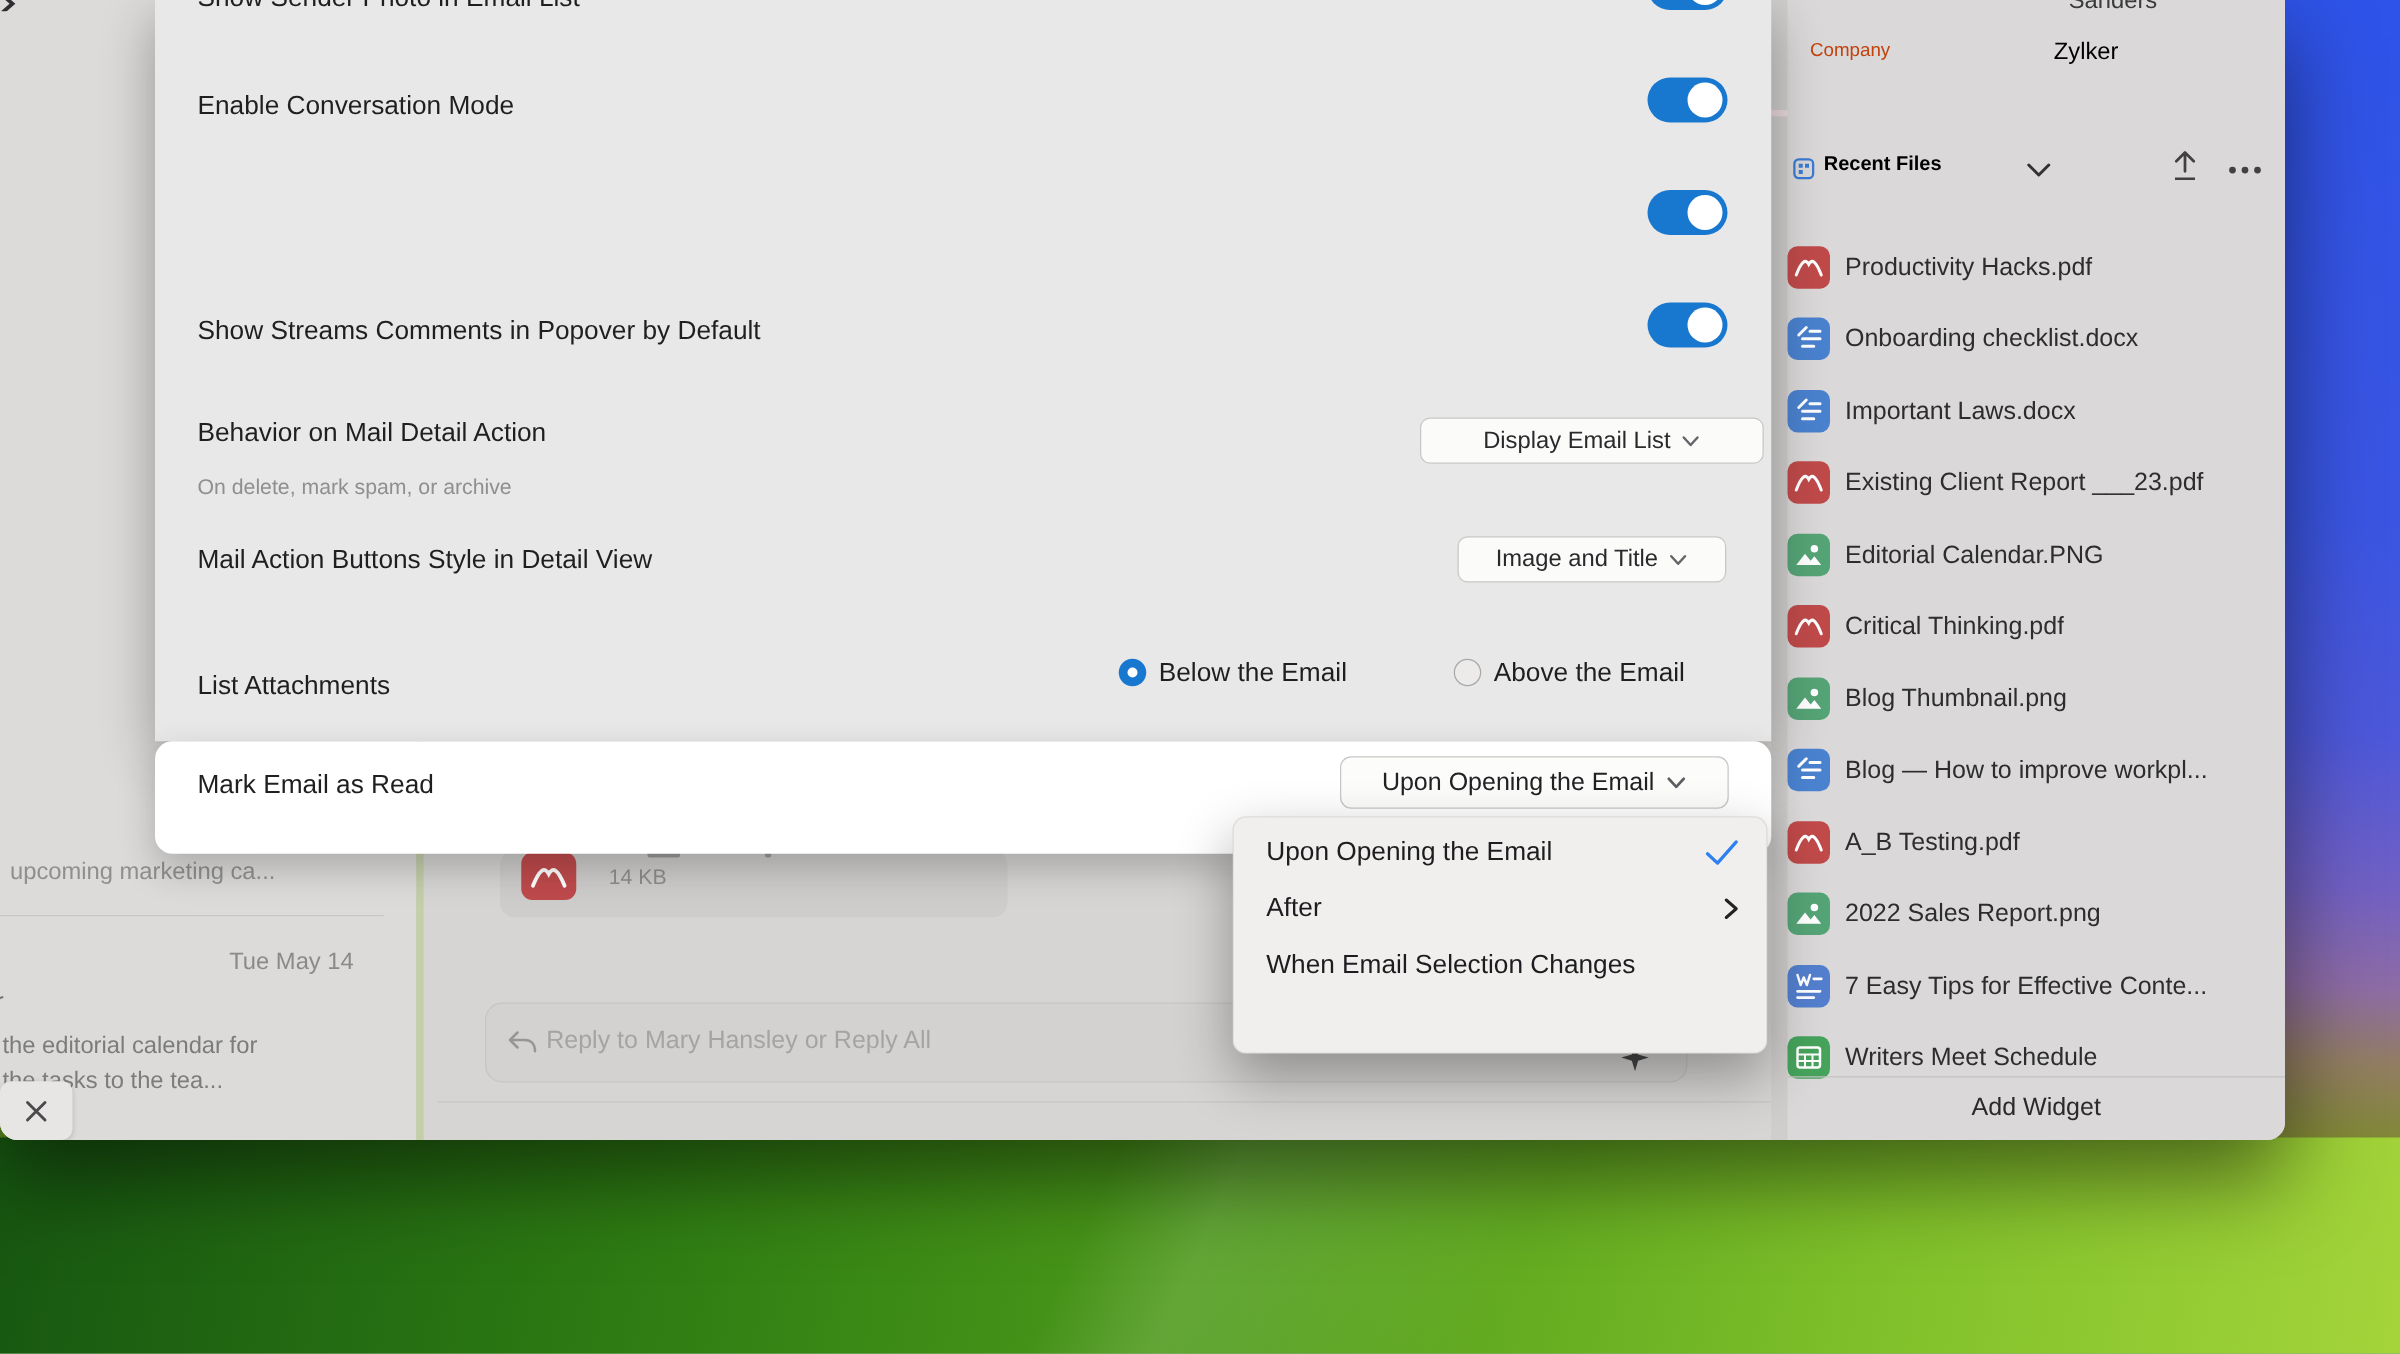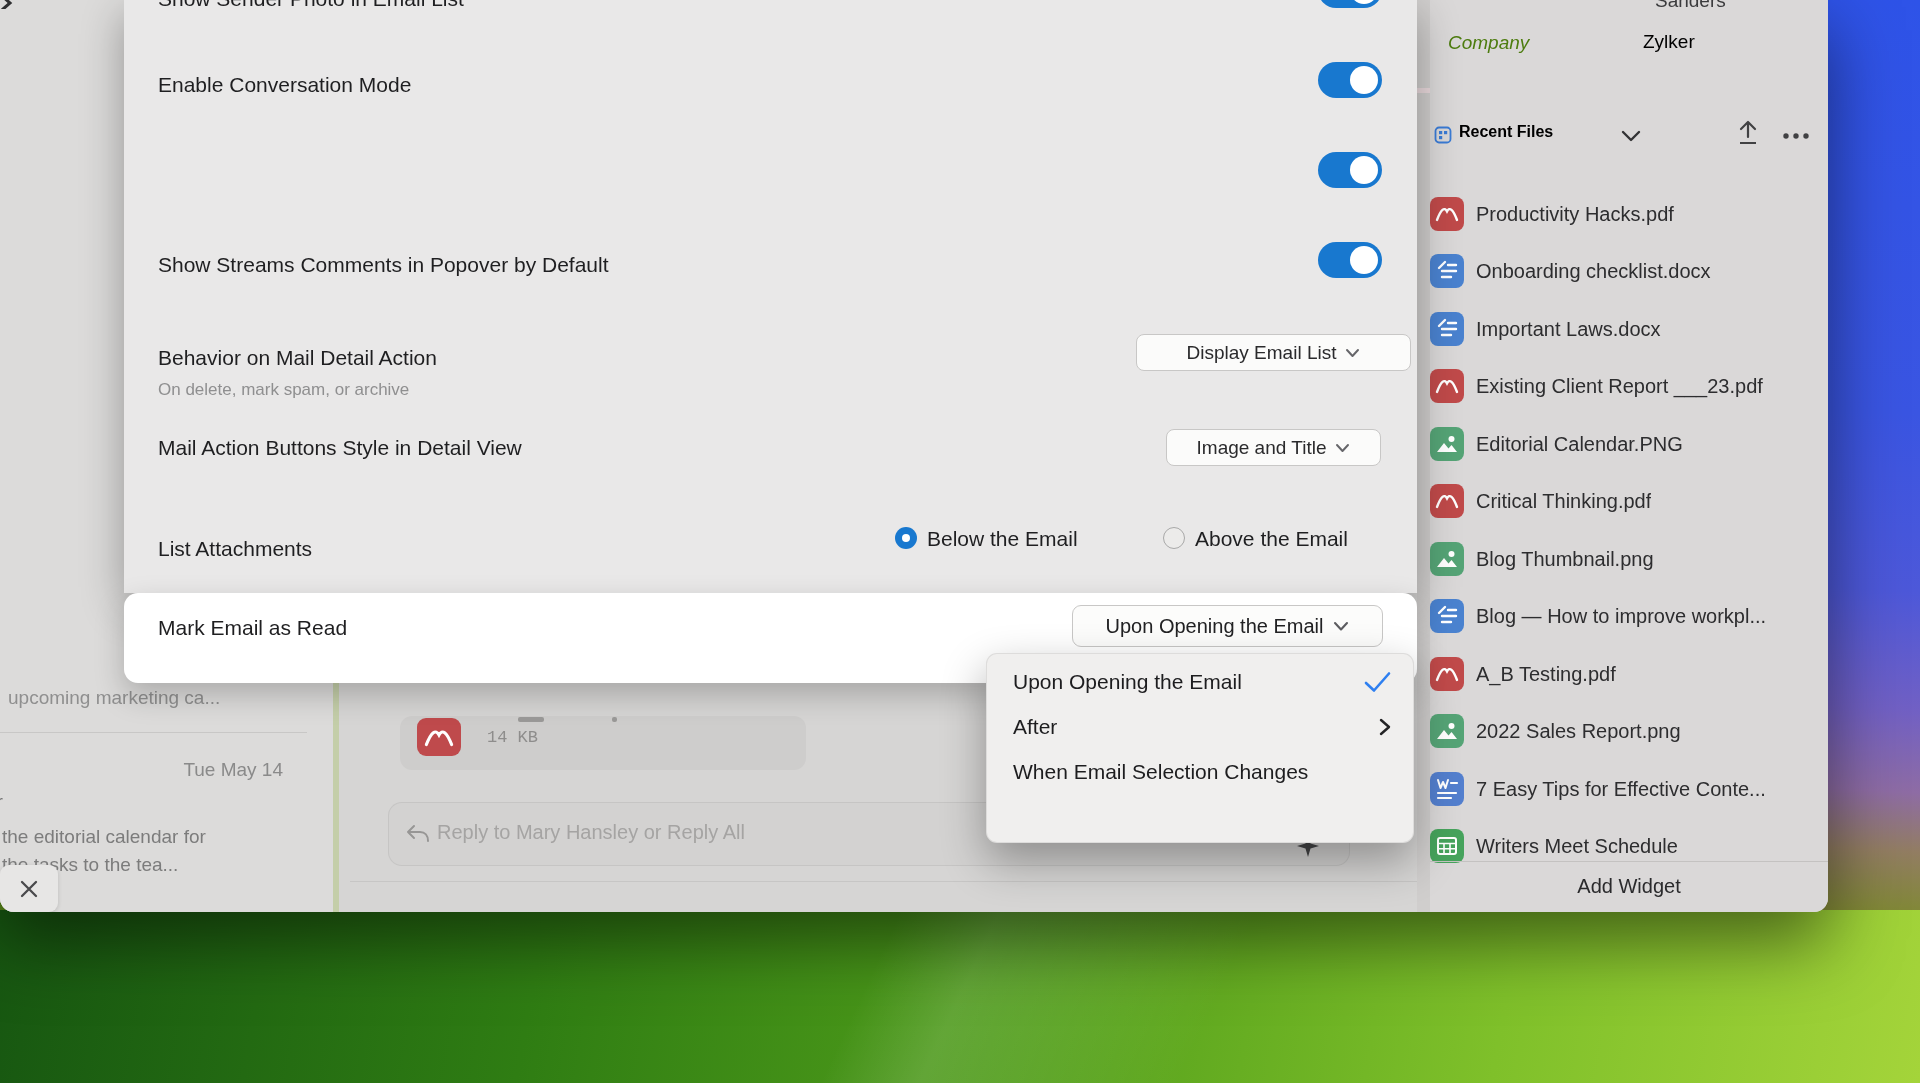--- a/index.html
+++ b/index.html
@@ -18,21 +18,21 @@
   .center-pane{position:absolute;left:339px;top:0;width:1078px;height:912px;background:#d6d5d4;}
   .sidebar{position:absolute;left:1430px;top:0;width:398px;height:912px;background:#dad8d8;}
   .pink-divider{position:absolute;left:1417px;top:88px;width:411px;height:5px;background:#e9d9dc;}
   .card-edge{position:absolute;left:1797px;top:0;width:1px;height:88px;background:#c9c7c7;}
   
   .lp-text{position:absolute;color:#8f8f8f;font-size:19px;line-height:23px;white-space:nowrap;}
   .lp-divider{position:absolute;left:0;top:732px;width:307px;height:1px;background:#c8c7c6;}
   .close-box{position:absolute;left:0;top:865px;width:58px;height:47px;background:#e7e6e5;border-radius:9px;
     box-shadow:0 1px 4px rgba(0,0,0,.15);display:flex;align-items:center;justify-content:center;}
   
-  .attach-chip{position:absolute;left:61px;top:716px;width:406px;height:54px;border-radius:12px;background:#cecdcc;font-family:Liberation Mono, monospace;}
+  .attach-chip{position:absolute;left:61px;top:680px;width:406px;height:54px;border-radius:12px;background:#cecdcc;}
   .pdf-badge{position:absolute;left:17px;top:2px;width:44px;height:38px;border-radius:9px;background:#bf4a4c;}
   .chip-dash{position:absolute;background:#9a9998;border-radius:2px;}
   .chip-size{position:absolute;left:87px;top:12px;color:#8e8d8c;font-size:17px;}
   .reply-bar{position:absolute;left:49px;top:802px;width:962px;height:64px;border-radius:14px;background:#d3d2d1;
     border:1px solid rgba(0,0,0,.06);box-sizing:border-box;}
   .reply-text{position:absolute;left:48px;top:18px;color:#a5a4a3;font-size:20px;white-space:nowrap;}
   .cp-divider{position:absolute;left:11px;top:881px;width:1067px;height:1px;background:#c7c6c5;}
   .sparkle{position:absolute;left:956px;top:834px;z-index:5;}
   
   .sb-text{position:absolute;white-space:nowrap;}
@@ -123,21 +123,21 @@
           <path d="M13 1 L15.5 9.5 L24 12 L15.5 14.5 L13 23 L10.5 14.5 L2 12 L10.5 9.5 Z" fill="#454547"></path>
         </svg>
       <div class="cp-divider"></div>
     </div>
 
     <div class="pink-divider"></div>
     <div class="card-edge"></div>
 
     <div class="sidebar">
       <div class="sb-text" style="left:225px;top:-10px;font-size:19px;color:#3b3b3d;">Sanders</div>
-      <div class="sb-text" style="left:18px;top:32px;font-size:19px;color:#4d7c0f;font-style:italic;">Company</div>
+      <div class="sb-text" style="left:18px;top:32px;font-size:15px;color:#c2410c;">Company</div>
       <div class="sb-text" style="left:213px;top:31px;font-size:19px;color:#000000;">Zylker</div>
 
       <svg style="position:absolute;left:4px;top:126px;" width="18" height="18" viewBox="0 0 18 18">
           <rect x="1.5" y="1.5" width="15" height="15" rx="3.5" fill="none" stroke="#3a7bd5" stroke-width="1.8"></rect>
           <rect x="5" y="5" width="3.2" height="3.2" fill="#3a7bd5"></rect>
           <rect x="10" y="5" width="3.2" height="3.2" fill="#3a7bd5"></rect>
           <rect x="5" y="10" width="3.2" height="3.2" fill="#3a7bd5"></rect>
         </svg>
       <div class="sb-text" style="left:29px;top:123px;font-size:16px;font-weight:600;color:#000000;">Recent Files</div>
       <svg style="position:absolute;left:191px;top:130px;" width="20" height="12" viewBox="0 0 20 12">
@@ -252,21 +252,21 @@
 
     <div class="toggle" style="top:152px;">
         <div class="knob"></div>
       </div>
 
     <div class="s-label" style="top:252px;">Show Streams Comments in Popover by Default</div>
     <div class="toggle" style="top:242px;">
         <div class="knob"></div>
       </div>
 
-    <div class="s-label" style="top:345px;">Behavior on Mail Detail Action</div>
+    <div class="s-label" style="top:334px;">Behavior on Mail Detail Action</div>
     <div class="s-sub" style="top:379px;">On delete, mark spam, or archive</div>
     <div class="dd-btn" style="left:1012px;top:334px;width:275px;">
       <span>Display Email List</span>
       <svg width="15" height="10" viewBox="0 0 15 10">
           <polyline points="2,2 7.5,8 13,2" fill="none" stroke="#66666a" stroke-width="2" stroke-linecap="round" stroke-linejoin="round"></polyline>
         </svg>
     </div>
 
     <div class="s-label" style="top:435px;">Mail Action Buttons Style in Detail View</div>
     <div class="dd-btn" style="left:1042px;top:429px;width:215px;">

